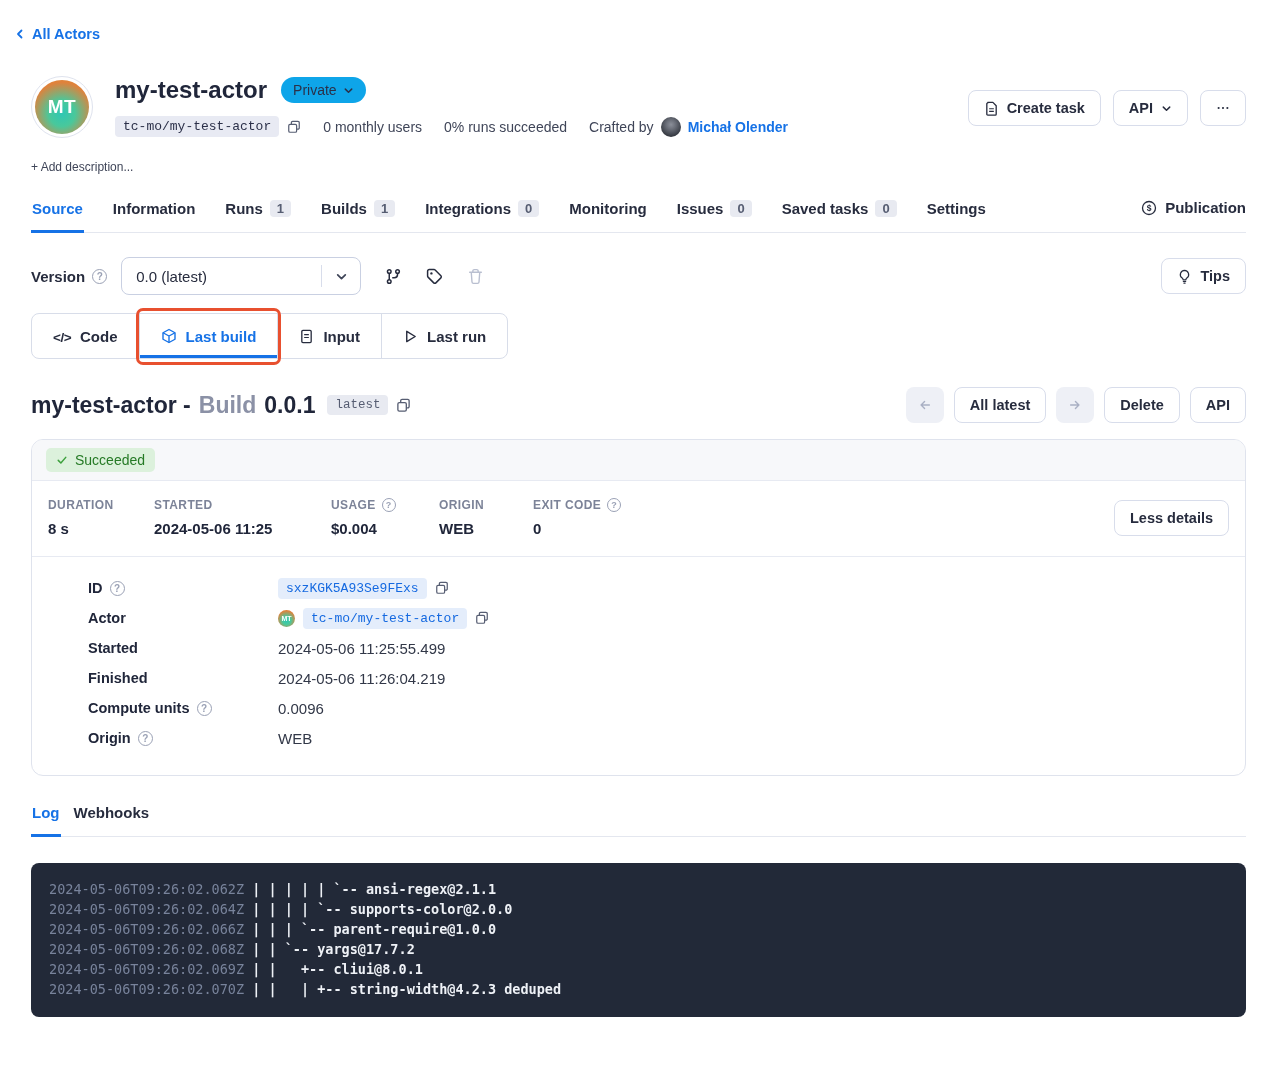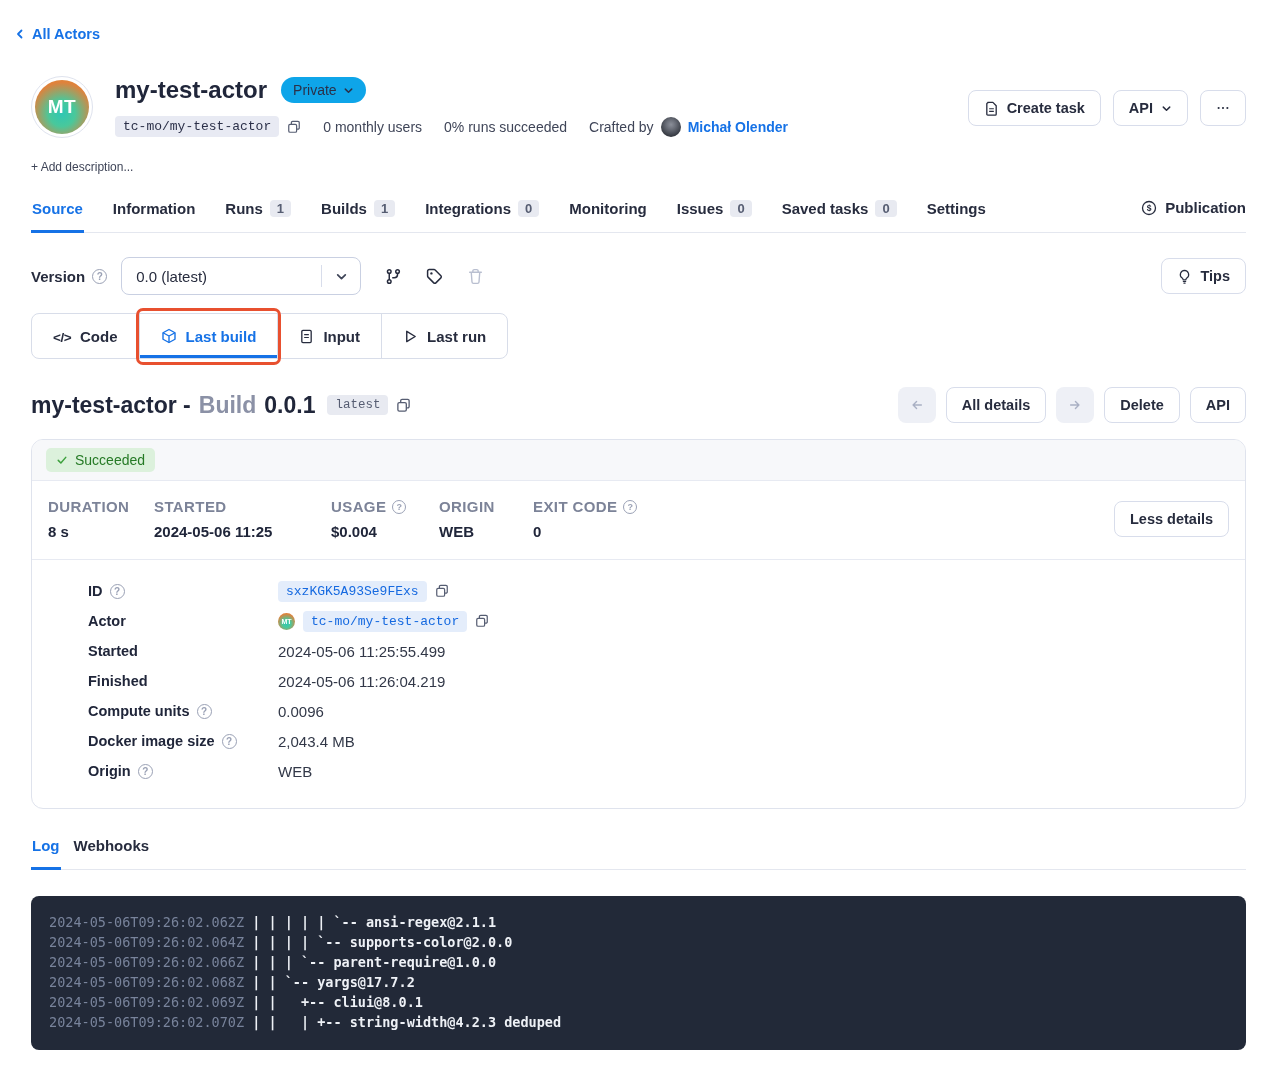--- a/index.html
+++ b/index.html
@@ -99,21 +99,21 @@
   .panel { margin-top:16px; border:1px solid #dfe3ed; border-radius:12px; overflow:hidden; }
   .status-strip { padding:8px 14px; border-bottom:1px solid #e7eaf2; background:#f7f8fa; }
   .status-badge { display:inline-flex; align-items:center; gap:7px; background:#dcf1dc;
     color:#257a25; font-size:14px; font-weight:400; border-radius:5px; padding:4px 10px; }
   .stats-row { display:flex; align-items:center; padding:17px 16px 19px; }
   .stat { margin-right:14px; }
   .stat:nth-child(1) { width:92px; }
   .stat:nth-child(2) { width:163px; }
   .stat:nth-child(3) { width:94px; }
   .stat:nth-child(4) { width:80px; }
-  .stat-label { font-size:15px; font-weight:700; letter-spacing:0.4px; color:#7c8398;
+  .stat-label { font-size:12px; font-weight:700; letter-spacing:0.4px; color:#7c8398;
     display:flex; align-items:center; gap:6px; }
   .stat-label .help { width:14px; height:14px; font-size:9px; }
   .stat-value { font-size:15px; font-weight:700; color:#20263a; margin-top:8px; }
   .stats-row .btn { margin-left:auto; }
   .details { border-top:1px solid #e7eaf2; padding:16px 16px 22px; }
   .detail-row { display:flex; align-items:center; min-height:30px; }
   .detail-label { width:190px; font-size:14.5px; font-weight:700; color:#20263a;
     display:flex; align-items:center; gap:7px; flex:0 0 auto;margin-left:40px; }
   .detail-value { font-size:15px; color:#323848; display:flex; align-items:center; gap:8px; }
   .id-badge { font-family:"Liberation Mono", monospace; font-size:13px; color:#1569e0;
@@ -366,21 +366,21 @@
             <rect x="2" y="5" width="9" height="9" rx="1.5" fill="none" stroke="currentColor" stroke-width="1.4"></rect>
           </svg>
       </span>
     </div>
     <div class="build-actions">
       <button class="arrow-btn">
         <svg width="14" height="14" viewBox="0 0 16 16">
             <path d="M13 8H3.5M7.5 4 3.5 8l4 4" fill="none" stroke="currentColor" stroke-width="1.6" stroke-linecap="round" stroke-linejoin="round"></path>
           </svg>
       </button>
-      <button class="btn">All details</button>
+      <button class="btn">All latest</button>
       <button class="arrow-btn">
         <svg width="14" height="14" viewBox="0 0 16 16">
             <path d="M3 8h9.5M8.5 4l4 4-4 4" fill="none" stroke="currentColor" stroke-width="1.6" stroke-linecap="round" stroke-linejoin="round"></path>
           </svg>
       </button>
       <button class="btn">Delete</button>
       <button class="btn">API</button>
     </div>
   </div>
 
@@ -476,27 +476,20 @@
       </div>
       <div class="detail-row">
         <div class="detail-label">
             <span>Compute units</span>
             <span class="help"></span>
           </div>
         <div class="detail-value">0.0096</div>
       </div>
       <div class="detail-row">
         <div class="detail-label">
-            <span>Docker image size</span>
-            <span class="help"></span>
-          </div>
-        <div class="detail-value">2,043.4 MB</div>
-      </div>
-      <div class="detail-row">
-        <div class="detail-label">
             <span>Origin</span>
             <span class="help"></span>
           </div>
         <div class="detail-value">WEB</div>
       </div>
     </div>
   </div>
 
   
   <div class="log-tabs">

